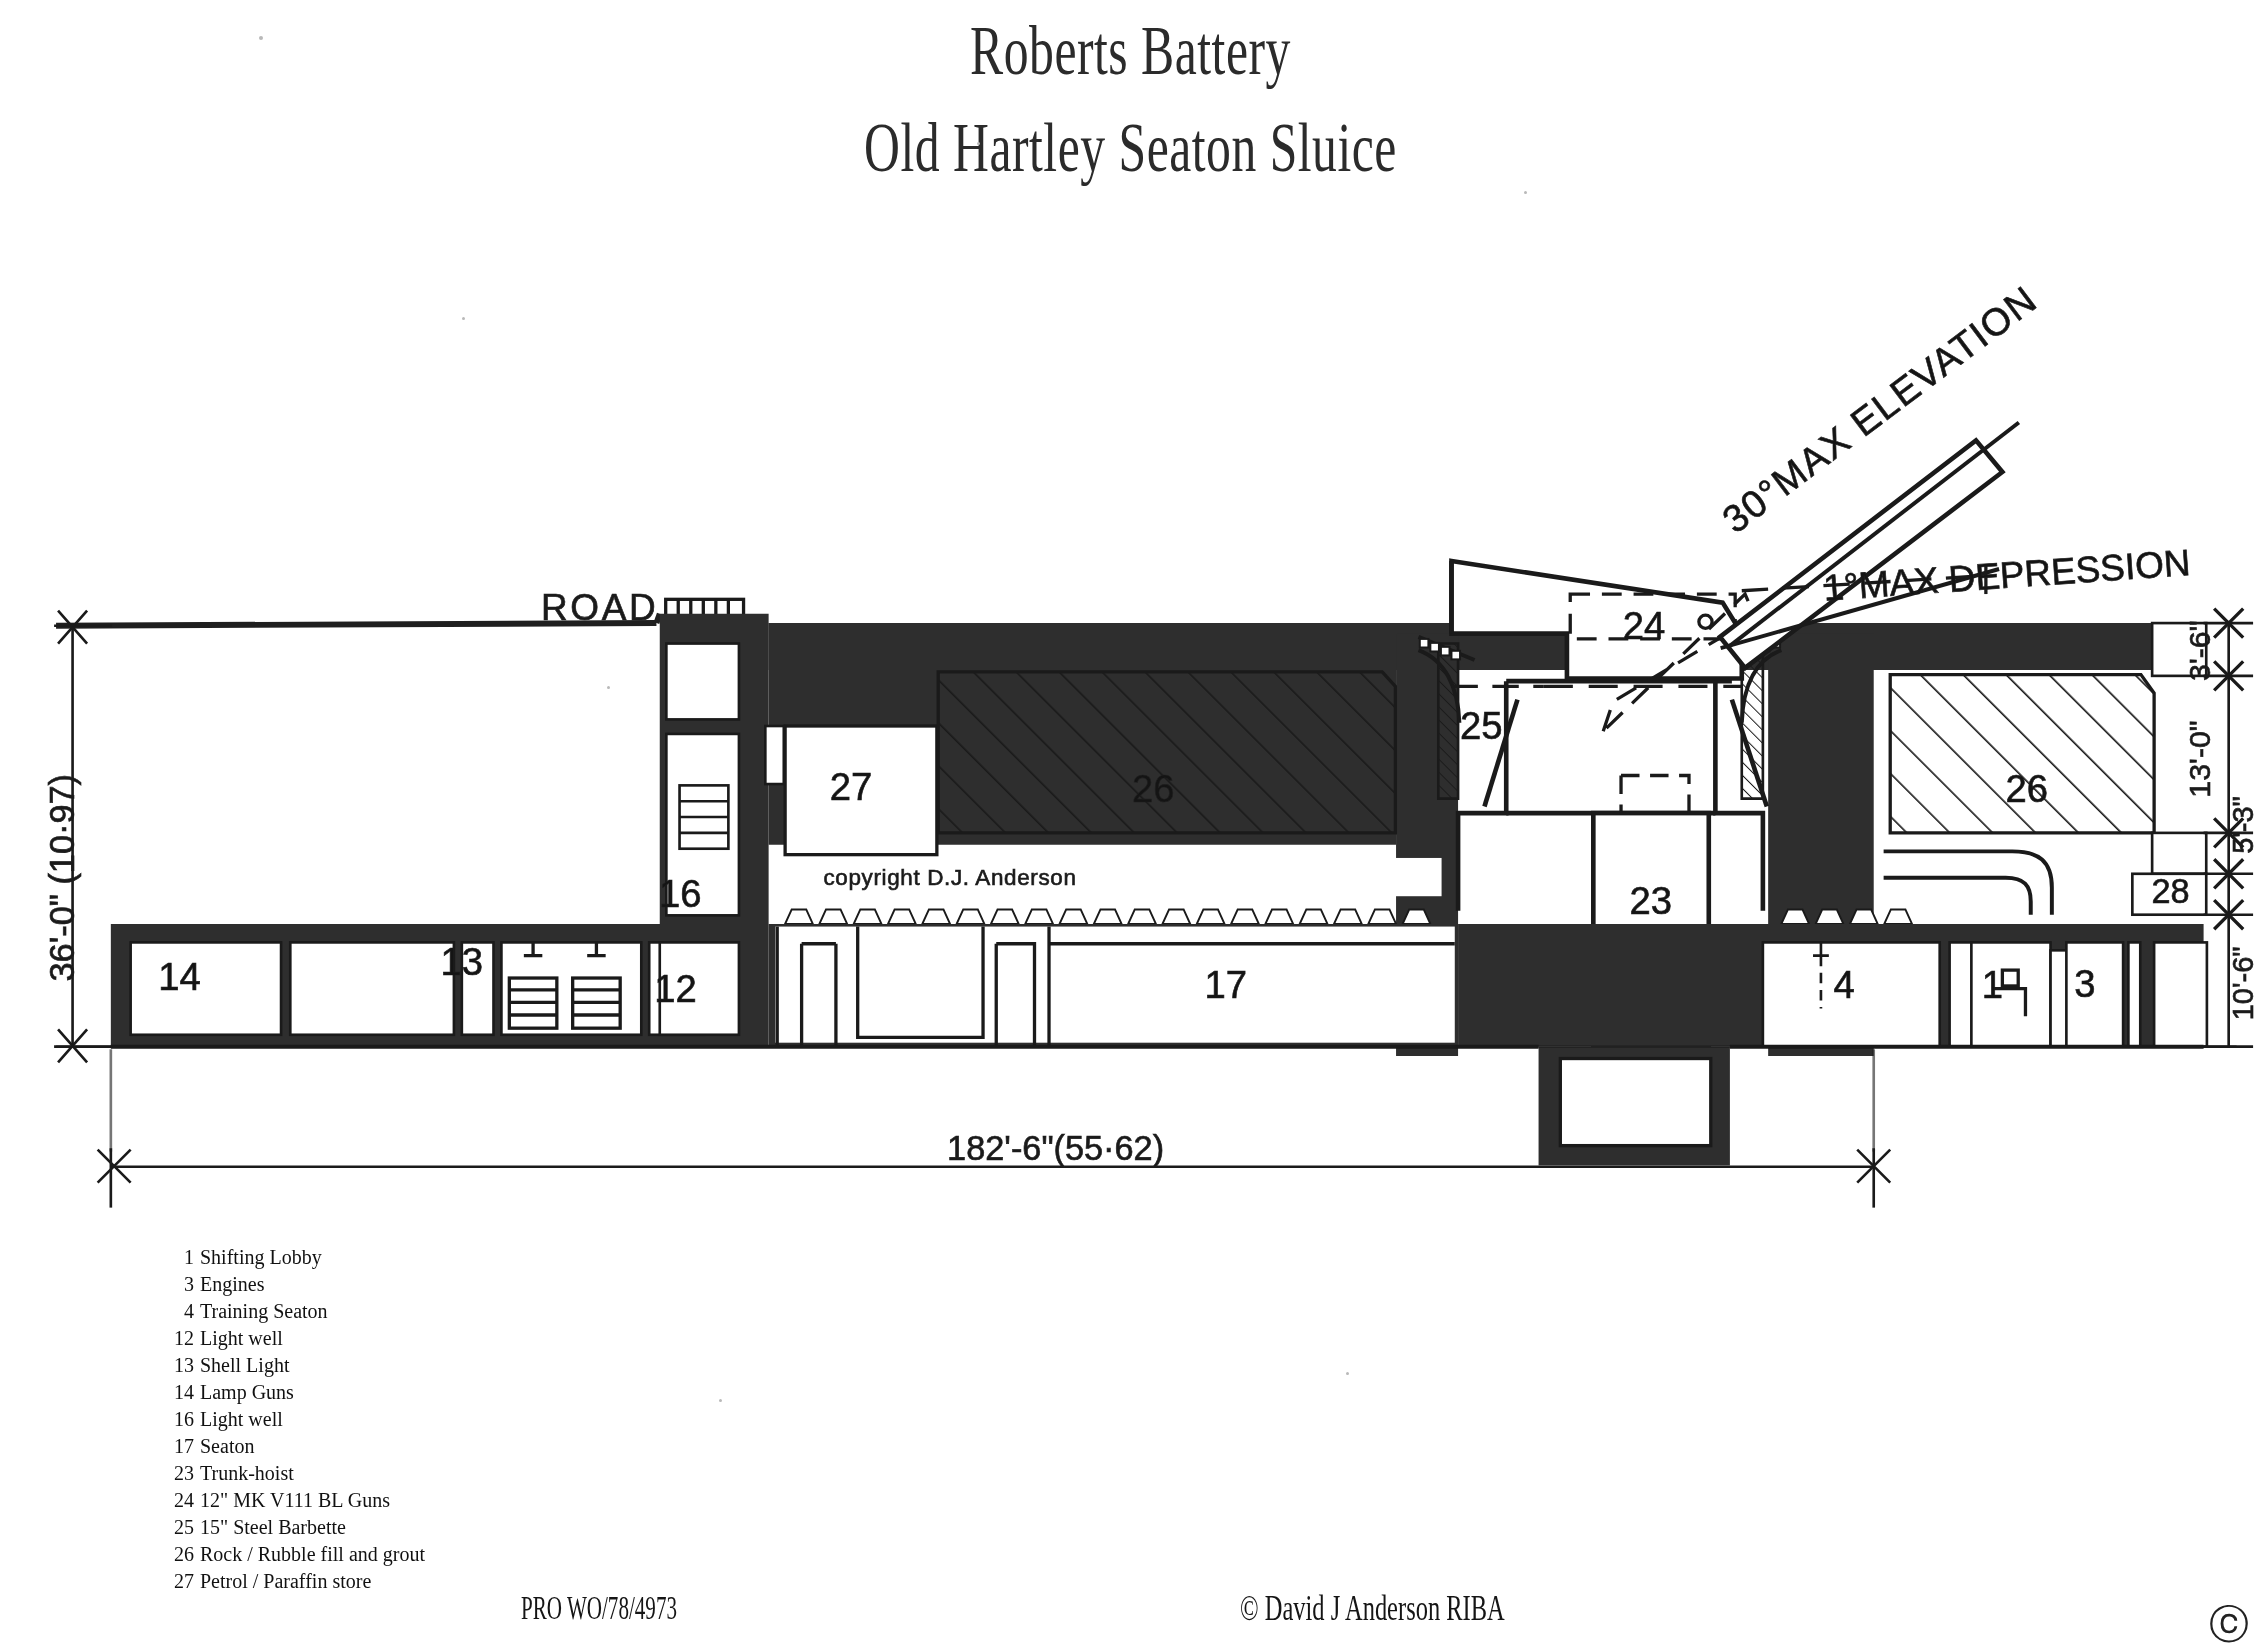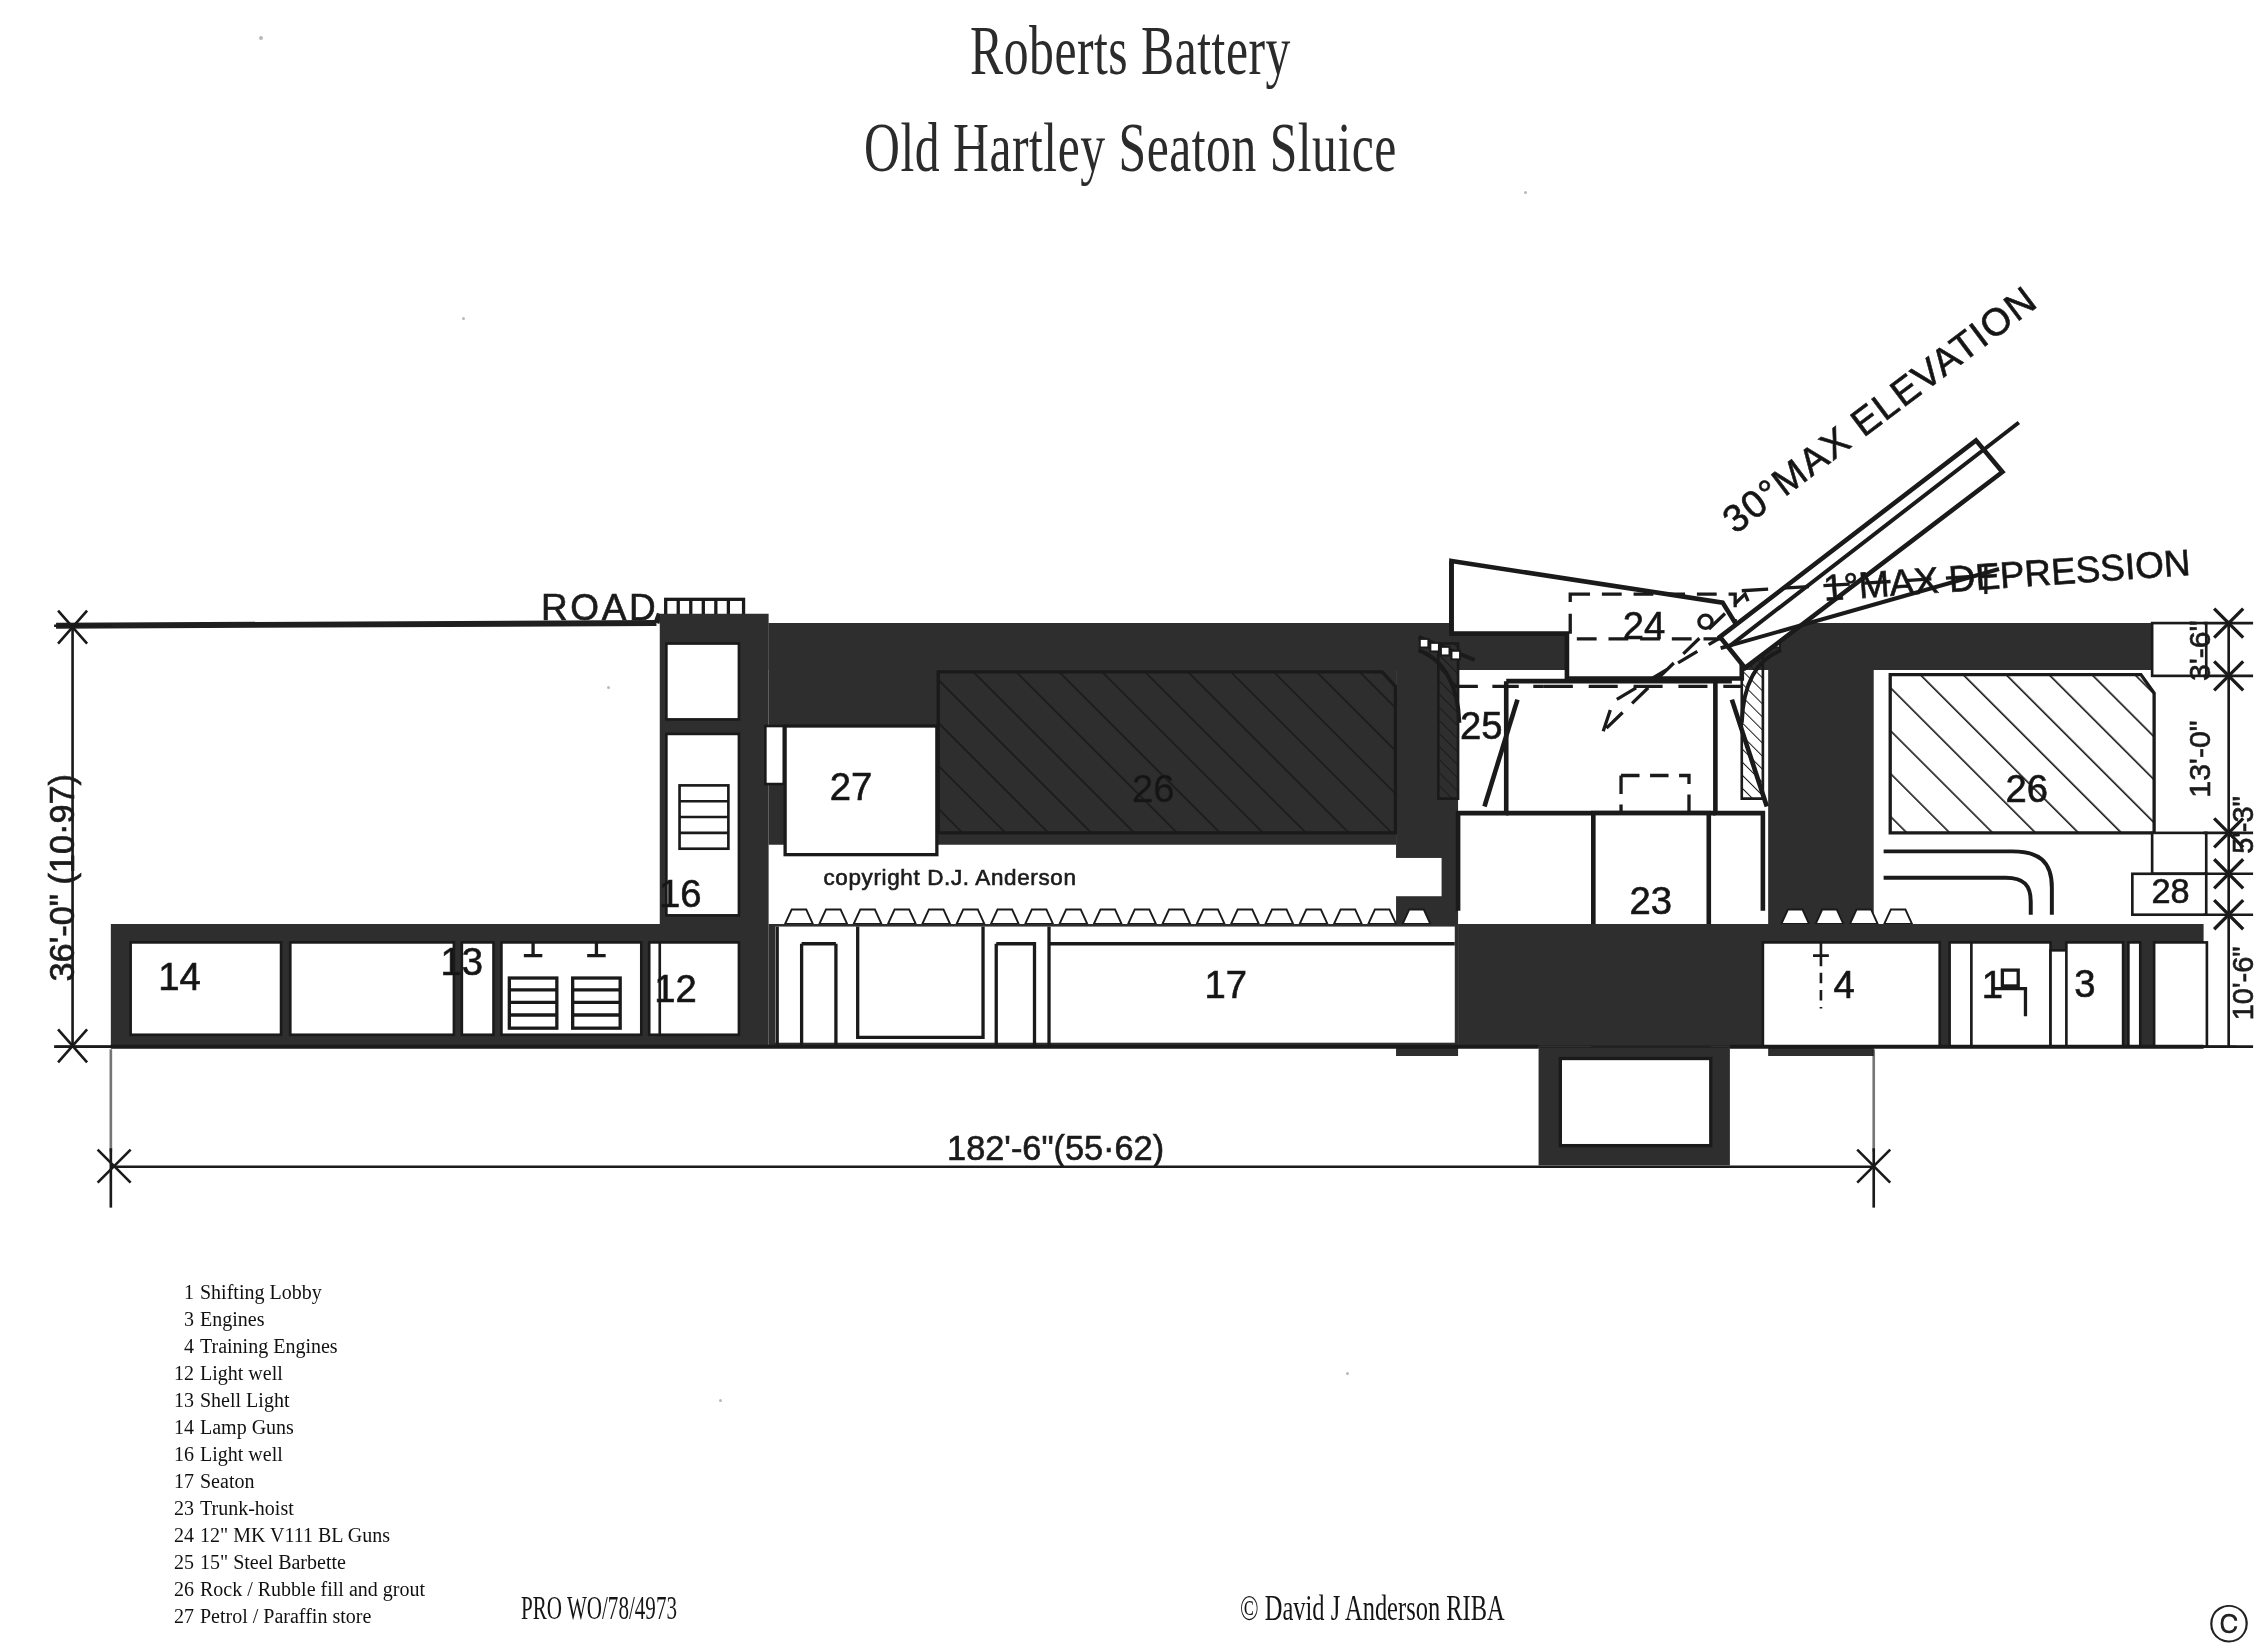--- a/index.html
+++ b/index.html
@@ -43,21 +43,21 @@
   #drawing {
     position: absolute;
     left: 0; top: 0;
     width: 2261px; height: 1644px;
   }
 
   
   .legend {
     position: absolute;
     left: 164px;
-    top: 1279px;
+    top: 1244px;
     font-family: "Liberation Serif", serif;
     font-size: 20px;
     line-height: 27px;
     color: #111;
     white-space: nowrap;
   }
   .legend .lrow { display: block; }
   .legend .lnum {
     display: inline-block;
     width: 30px;
@@ -427,21 +427,21 @@
       <text x="3020" y="1512">1</text>
       <text x="3160" y="1510">3</text>
     </g>
 
   </g>
 </svg>
 
 <div class="legend">
   <span class="lrow"><span class="lnum">1</span><span>Shifting Lobby</span></span>
   <span class="lrow"><span class="lnum">3</span><span>Engines</span></span>
-  <span class="lrow"><span class="lnum">4</span><span>Training Engines</span></span>
+  <span class="lrow"><span class="lnum">4</span><span>Training Seaton</span></span>
   <span class="lrow"><span class="lnum">12</span><span>Light well</span></span>
   <span class="lrow"><span class="lnum">13</span><span>Shell Light</span></span>
   <span class="lrow"><span class="lnum">14</span><span>Lamp Guns</span></span>
   <span class="lrow"><span class="lnum">16</span><span>Light well</span></span>
   <span class="lrow"><span class="lnum">17</span><span>Seaton</span></span>
   <span class="lrow"><span class="lnum">23</span><span>Trunk-hoist</span></span>
   <span class="lrow"><span class="lnum">24</span><span>12" MK V111 BL Guns</span></span>
   <span class="lrow"><span class="lnum">25</span><span>15" Steel Barbette</span></span>
   <span class="lrow"><span class="lnum">26</span><span>Rock / Rubble fill and grout</span></span>
   <span class="lrow"><span class="lnum">27</span><span>Petrol / Paraffin store</span></span>

